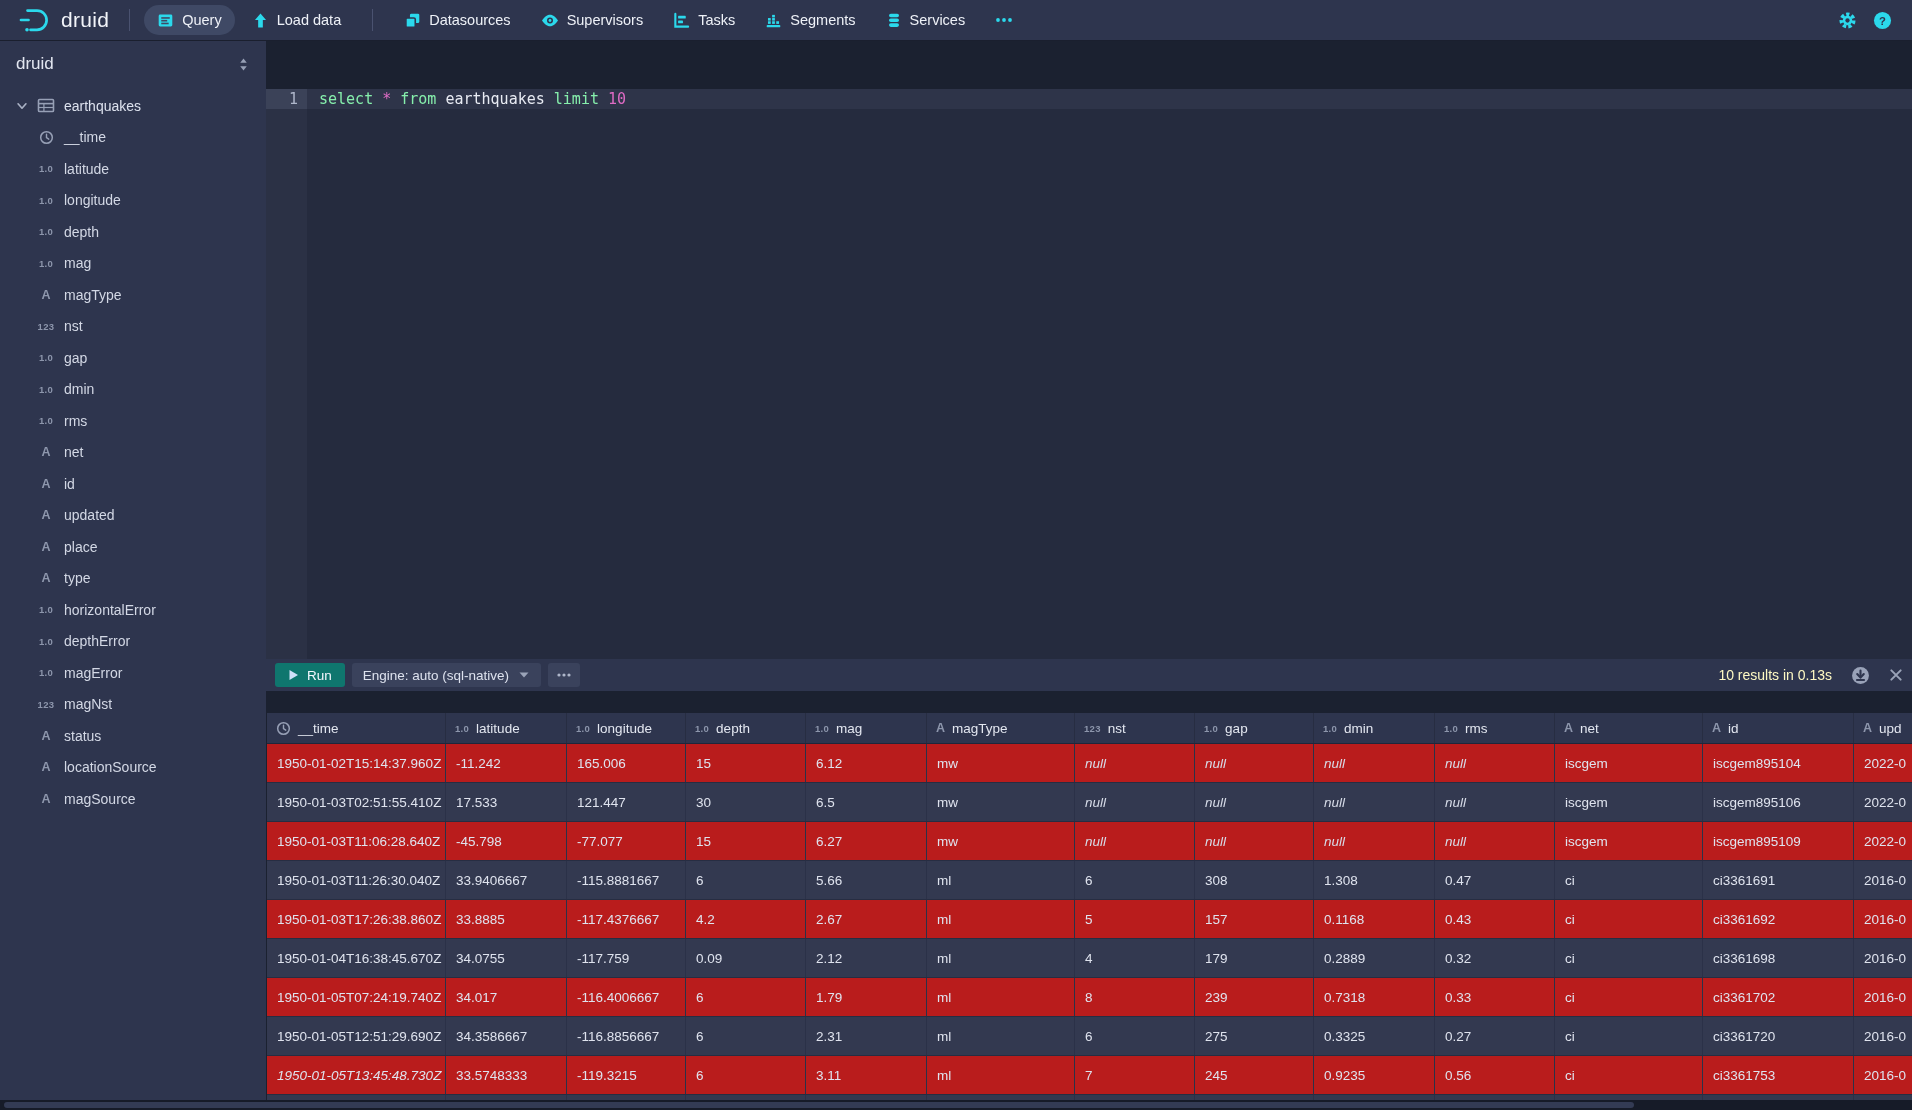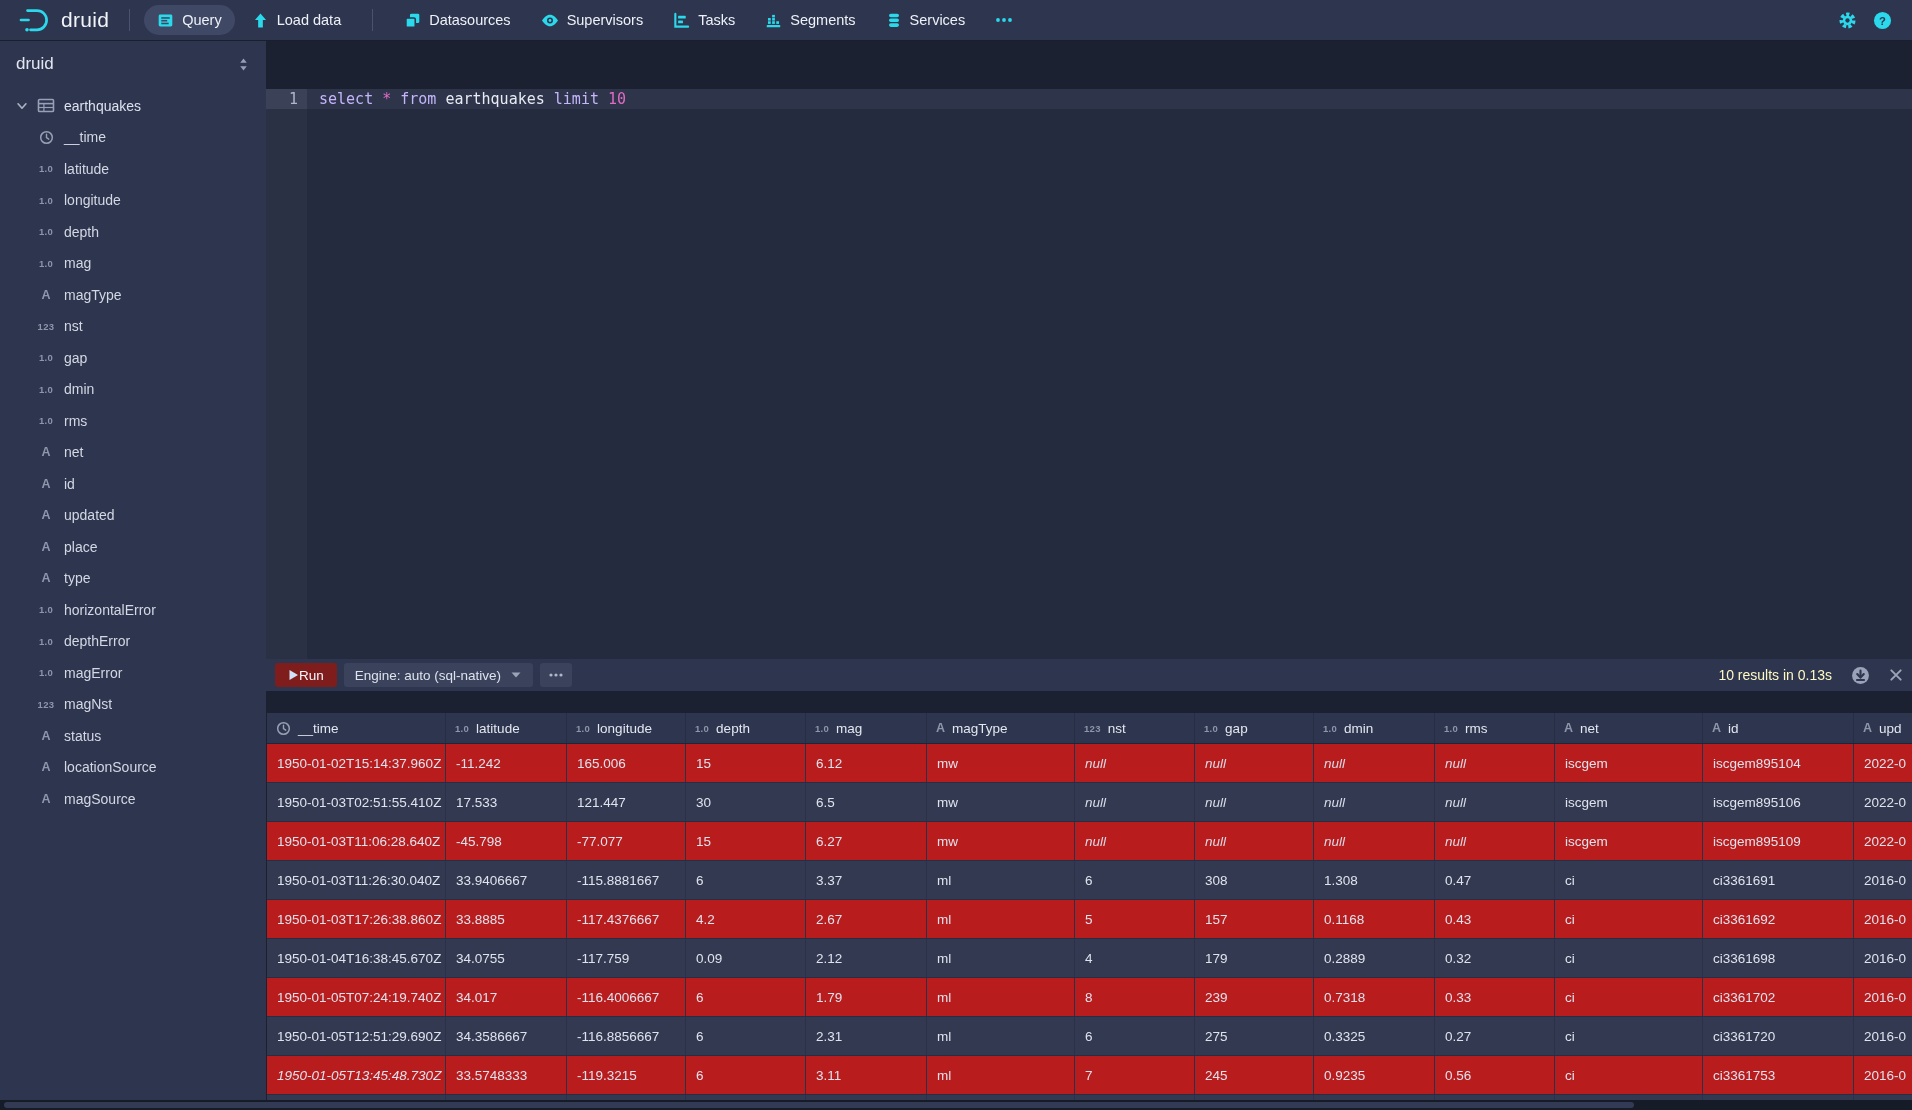--- a/index.html
+++ b/index.html
@@ -47,28 +47,28 @@
 
   
   .editor { position:absolute; left:0; top:49px; right:0; height:570px; background:#252b3e; display:flex;
             font-family:"DejaVu Sans Mono", monospace; font-size:15px; }
   .gutter { width:41px; background:#2b3145; color:#8a93a9; }
   .gutter .ln { height:20px; line-height:20px; text-align:right; padding-right:9px; }
   .gutter .ln.active { background:#3b4258; color:#aeb6ca; }
   .code { flex:1; cursor:text; }
   .codeline { height:20px; line-height:20px; padding-left:12px; white-space:pre; }
   .codeline.active { background:#2e3449; }
-  .tok-keyword { color:#c4b5fd; }
+  .tok-keyword { color:#86efac; }
   .tok-operator, .tok-number { color:#de6bc4; }
   .tok-identifier { color:#e8ebf3; }
 
   
   .runbar { position:absolute; left:0; top:619px; right:0; height:32px; background:#2e354e;
             display:flex; align-items:center; padding:0 9px; gap:7px; }
-  .run-btn { display:flex; align-items:center; height:24px; padding:0 13px; background:#7f1d1d;
+  .run-btn { display:flex; align-items:center; gap:8px; height:24px; padding:0 13px; background:#0f766e;
              border:none; border-radius:3px; color:#f4f8ff; font-size:13.5px; cursor:pointer; font-family:inherit; }
   .eng-btn { display:flex; align-items:center; gap:9px; height:24px; padding:0 11px; background:#3a425c;
              border:none; border-radius:3px; color:#dde2ee; font-size:13.5px; cursor:pointer; font-family:inherit; }
   .more-btn { display:flex; align-items:center; justify-content:center; height:24px; width:32px; background:#3a425c;
               border:none; border-radius:3px; color:#aeb6ca; font-size:14px; letter-spacing:1px; cursor:pointer; }
   .rb-status { margin-left:auto; color:#fef9c3; font-size:14px; }
   .rb-ic { display:flex; align-items:center; cursor:pointer; margin-left:12px; }
 
   
   .results { position:absolute; left:1px; top:673px; right:0; bottom:10px; overflow:hidden; }
@@ -531,21 +531,21 @@
             <div class="td null" style="width: 120px;">null</div>
             <div class="td" style="width: 148px;">iscgem</div>
             <div class="td" style="width: 151px;">iscgem895109</div>
             <div class="td" style="width: 120px;">2022-0</div>
           </div>
           <div class="rt-row even">
             <div class="td" style="width: 179px;">1950-01-03T11:26:30.040Z</div>
             <div class="td" style="width: 121px;">33.9406667</div>
             <div class="td" style="width: 119px;">-115.8881667</div>
             <div class="td" style="width: 120px;">6</div>
-            <div class="td" style="width: 121px;">3.37</div>
+            <div class="td" style="width: 121px;">5.66</div>
             <div class="td" style="width: 148px;">ml</div>
             <div class="td" style="width: 120px;">6</div>
             <div class="td" style="width: 119px;">308</div>
             <div class="td" style="width: 121px;">1.308</div>
             <div class="td" style="width: 120px;">0.47</div>
             <div class="td" style="width: 148px;">ci</div>
             <div class="td" style="width: 151px;">ci3361691</div>
             <div class="td" style="width: 120px;">2016-0</div>
           </div>
           <div class="rt-row odd">

